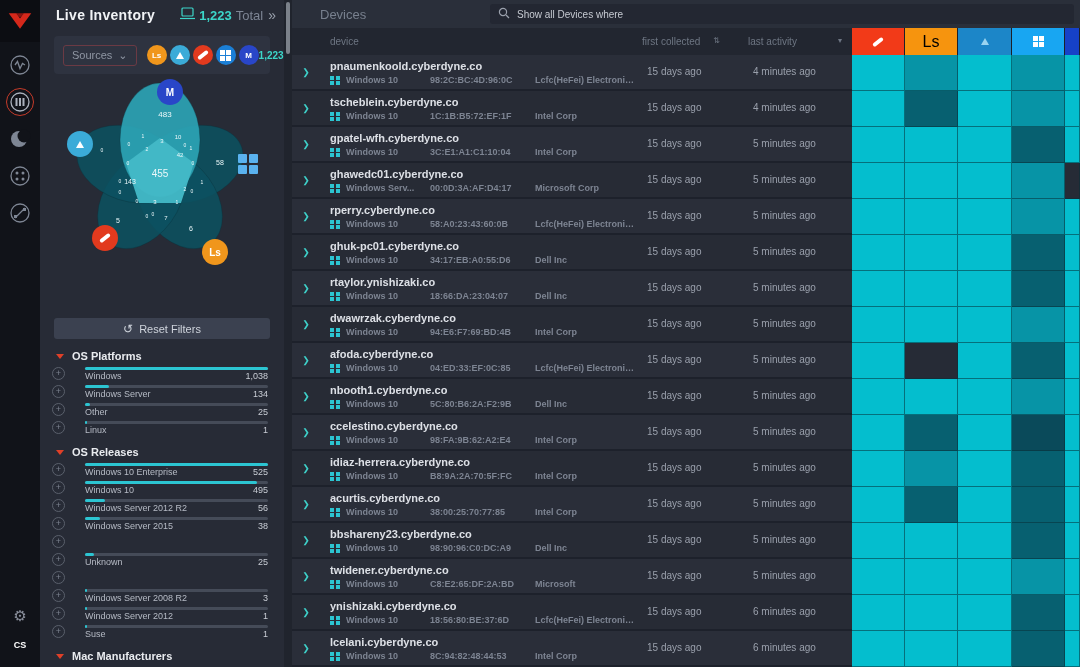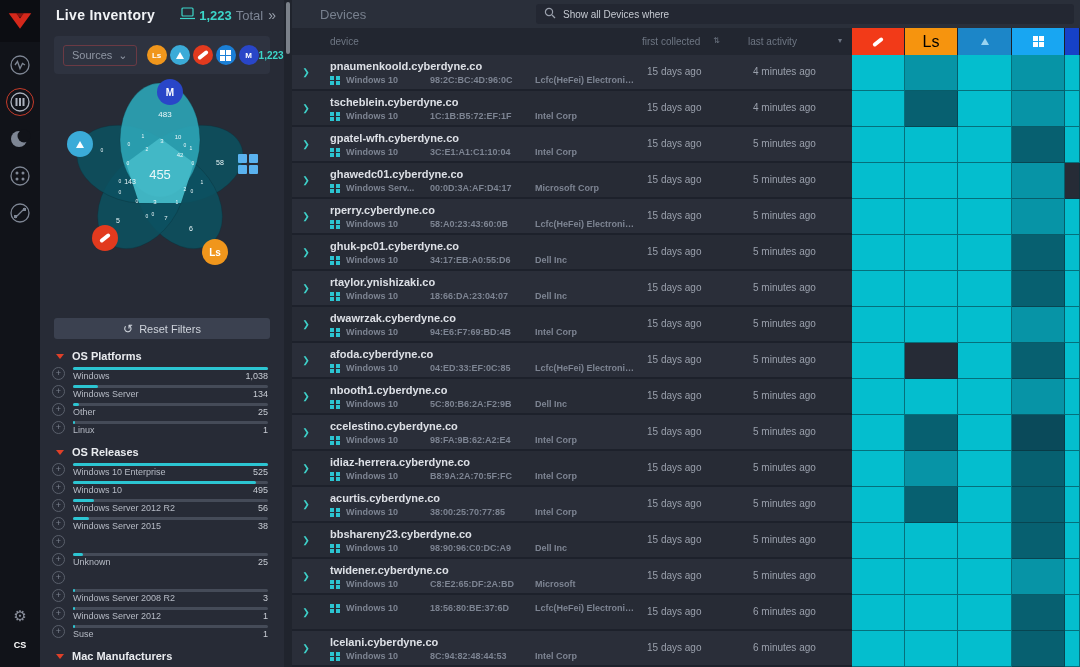--- a/index.html
+++ b/index.html
@@ -46,34 +46,34 @@
                display:flex; align-items:center; justify-content:center; color:#cfd4dc; font-size:11px; gap:6px; }
   .reset-ic { font-size:12px; }
 
   .fsection-head { display:flex; align-items:center; gap:8px; padding:9px 16px 3px; }
   .tri-down { width:0; height:0; border-left:4px solid transparent; border-right:4px solid transparent;
               border-top:5px solid #e04028; }
   .fsection-title { color:#e9ebef; font-size:11px; font-weight:bold; }
   .frow { display:flex; align-items:flex-start; padding:0 16px 0 12px; height:18px; }
   .frow-plus { width:13px; height:13px; flex:0 0 13px; border:1px solid #5a606c; border-radius:50%;
                color:#7b828f; font-size:9px; line-height:11px; text-align:center; margin-top:2px; }
-  .frow-main { flex:1; margin-left:8px; }
+  .frow-main { flex:1; margin-left:20px; }
   .frow-bar { height:3px; background:#454b58; border-radius:2px; margin-top:2px; }
   .frow-fill { height:3px; background:#2cc5d2; border-radius:2px; }
   .frow-line { display:flex; justify-content:space-between; margin-top:1px; }
   .frow-label { color:#b6bbc5; font-size:9px; }
   .frow-count { color:#c9cdd5; font-size:9px; }
 
   .scrollcol { width:8px; flex:0 0 8px; background:#20242d; position:relative; }
   .scroll-thumb { position:absolute; top:2px; left:2px; width:4px; height:52px; background:#9aa0aa;
                   border-radius:2px; opacity:.75; }
 
   
   .main { flex:1; display:flex; flex-direction:column; min-width:0; }
-  .topbar { height:28px; background:#2a2f3a; display:flex; align-items:center; padding-left:28px; flex:0 0 28px;gap:46px; }
+  .topbar { height:28px; background:#2a2f3a; display:flex; align-items:center; padding-left:28px; flex:0 0 28px; }
   .topbar-title { color:#78808e; font-size:13px; width:170px; }
   .search { flex:1; height:20px; margin-right:6px; display:flex; align-items:center; background:#232732;
             border-radius:3px; padding:0 8px; gap:7px; }
   .search input { background:transparent; border:none; outline:none; color:#dfe2e8; font-size:10px; width:100%; }
   .search input::placeholder { color:#c6cad2; opacity:1; }
 
   .thead { height:27px; flex:0 0 27px; background:#222630; display:flex; align-items:center; }
   .th { color:#6e7683; font-size:10px; }
   .th-device { width:350px; padding-left:38px; }
   .th-first { width:106px; display:flex; justify-content:space-between; padding-right:28px; }
@@ -239,21 +239,21 @@
           <span class="venn-label" style="left: 103px; top: 62px; font-size: 5px;">1</span>
           <span class="venn-label" style="left: 122px; top: 67px; font-size: 6px;">3</span>
           <span class="venn-label" style="left: 89px; top: 70px; font-size: 5px;">0</span>
           <span class="venn-label" style="left: 145px; top: 71px; font-size: 5px;">0</span>
           <span class="venn-label" style="left: 107px; top: 75px; font-size: 5px;">2</span>
           <span class="venn-label" style="left: 151px; top: 74px; font-size: 5px;">1</span>
           <span class="venn-label" style="left: 140px; top: 81px; font-size: 6px;">42</span>
           <span class="venn-label" style="left: 88px; top: 89px; font-size: 5px;">0</span>
           <span class="venn-label" style="left: 180px; top: 88px; font-size: 7px;">58</span>
           <span class="venn-label" style="left: 153px; top: 89px; font-size: 5px;">0</span>
-          <span class="venn-label" style="left: 120px; top: 100px; font-size: 13px;">455</span>
+          <span class="venn-label" style="left: 120px; top: 100px; font-size: 10px;">455</span>
           <span class="venn-label" style="left: 90px; top: 107px; font-size: 7px;">143</span>
           <span class="venn-label" style="left: 62px; top: 76px; font-size: 5px;">0</span>
           <span class="venn-label" style="left: 80px; top: 107px; font-size: 5px;">0</span>
           <span class="venn-label" style="left: 162px; top: 108px; font-size: 5px;">1</span>
           <span class="venn-label" style="left: 145px; top: 115px; font-size: 5px;">2</span>
           <span class="venn-label" style="left: 152px; top: 117px; font-size: 5px;">0</span>
           <span class="venn-label" style="left: 80px; top: 118px; font-size: 5px;">0</span>
           <span class="venn-label" style="left: 115px; top: 128px; font-size: 6px;">3</span>
           <span class="venn-label" style="left: 137px; top: 128px; font-size: 5px;">1</span>
           <span class="venn-label" style="left: 97px; top: 127px; font-size: 5px;">0</span>
@@ -959,20 +959,21 @@
             <div class="cell" style="width: 53px; background: rgb(4, 190, 206);"></div>
             <div class="cell" style="width: 54px; background: rgb(4, 190, 206);"></div>
             <div class="cell" style="width: 53px; background: rgb(7, 148, 166);"></div>
             <div class="cell" style="width: 15px; background: rgb(4, 190, 206);"></div>
           </div>
         </div>
         <div class="trow">
           <div class="row-left">
             <div class="chev">❯</div>
             <div class="dev-block">
+              <div class="dev-name">ynishizaki.cyberdyne.co</div>
               <div class="dev-sub">
                 <div class="os">
                   <span class="win-glyph teal">
                     <span></span>
                     <span></span>
                     <span></span>
                     <span></span>
                   </span>
                   <span>Windows 10</span>
                 </div>

